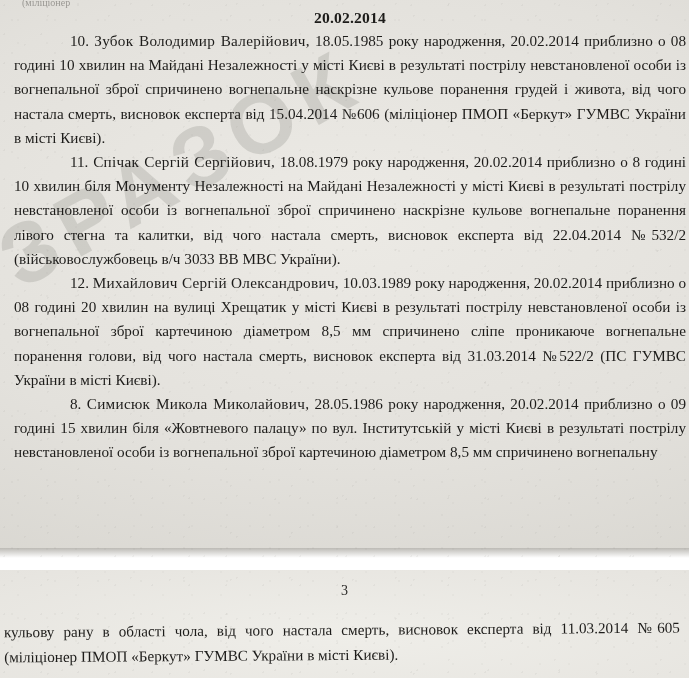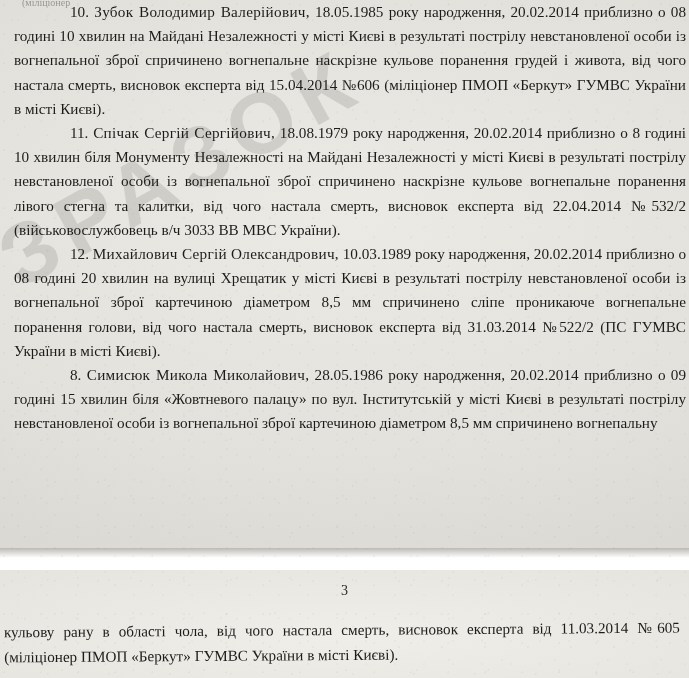--- a/index.html
+++ b/index.html
@@ -168,20 +168,21 @@
   <div class="paper-gap"></div>
   <div class="paper-bottom"></div>
   <div class="noise"></div>
 
   <div class="watermark">ЗРАЗОК</div>
 
   <div class="textblock">
 
     <div class="cutline">(міліціонер</div>
 
+    <div class="datehead">20.02.2014</div>
 
     <p class="para"><span class="num">10.</span> <span class="fio">Зубок Володимир Валерійович,</span><span> 18.05.1985 року народження, 20.02.2014 приблизно о 08 годині 10 хвилин на Майдані Незалежності у місті Києві в результаті пострілу невстановленої особи із вогнепальної зброї спричинено вогнепальне наскрізне кульове поранення грудей і живота, від чого настала смерть, висновок експерта від 15.04.2014 №606 (міліціонер ПМОП «Беркут» ГУМВС України в місті Києві).</span></p>
 
     <p class="para"><span class="num">11.</span> <span class="fio">Спічак Сергій Сергійович,</span><span> 18.08.1979 року народження, 20.02.2014 приблизно о 8 годині 10 хвилин біля Монументу Незалежності на Майдані Незалежності у місті Києві в результаті пострілу невстановленої особи із вогнепальної зброї спричинено наскрізне кульове вогнепальне поранення лівого стегна та калитки, від чого настала смерть, висновок експерта від 22.04.2014 №532/2 (військовослужбовець в/ч 3033 ВВ МВС України).</span></p>
 
     <p class="para"><span class="num">12.</span> <span class="fio">Михайлович Сергій Олександрович,</span><span> 10.03.1989 року народження, 20.02.2014 приблизно о 08 годині 20 хвилин на вулиці Хрещатик у місті Києві в результаті пострілу невстановленої особи із вогнепальної зброї картечиною діаметром 8,5 мм спричинено сліпе проникаюче вогнепальне поранення голови, від чого настала смерть, висновок експерта від 31.03.2014 №522/2 (ПС ГУМВС України в місті Києві).</span></p>
 
     <p class="para"><span class="num">8.</span> <span class="fio">Симисюк Микола Миколайович,</span><span> 28.05.1986 року народження, 20.02.2014 приблизно о 09 годині 15 хвилин біля «Жовтневого палацу» по вул. Інститутській у місті Києві в результаті пострілу невстановленої особи із вогнепальної зброї картечиною діаметром 8,5 мм спричинено вогнепальну</span></p>
 
   </div>

